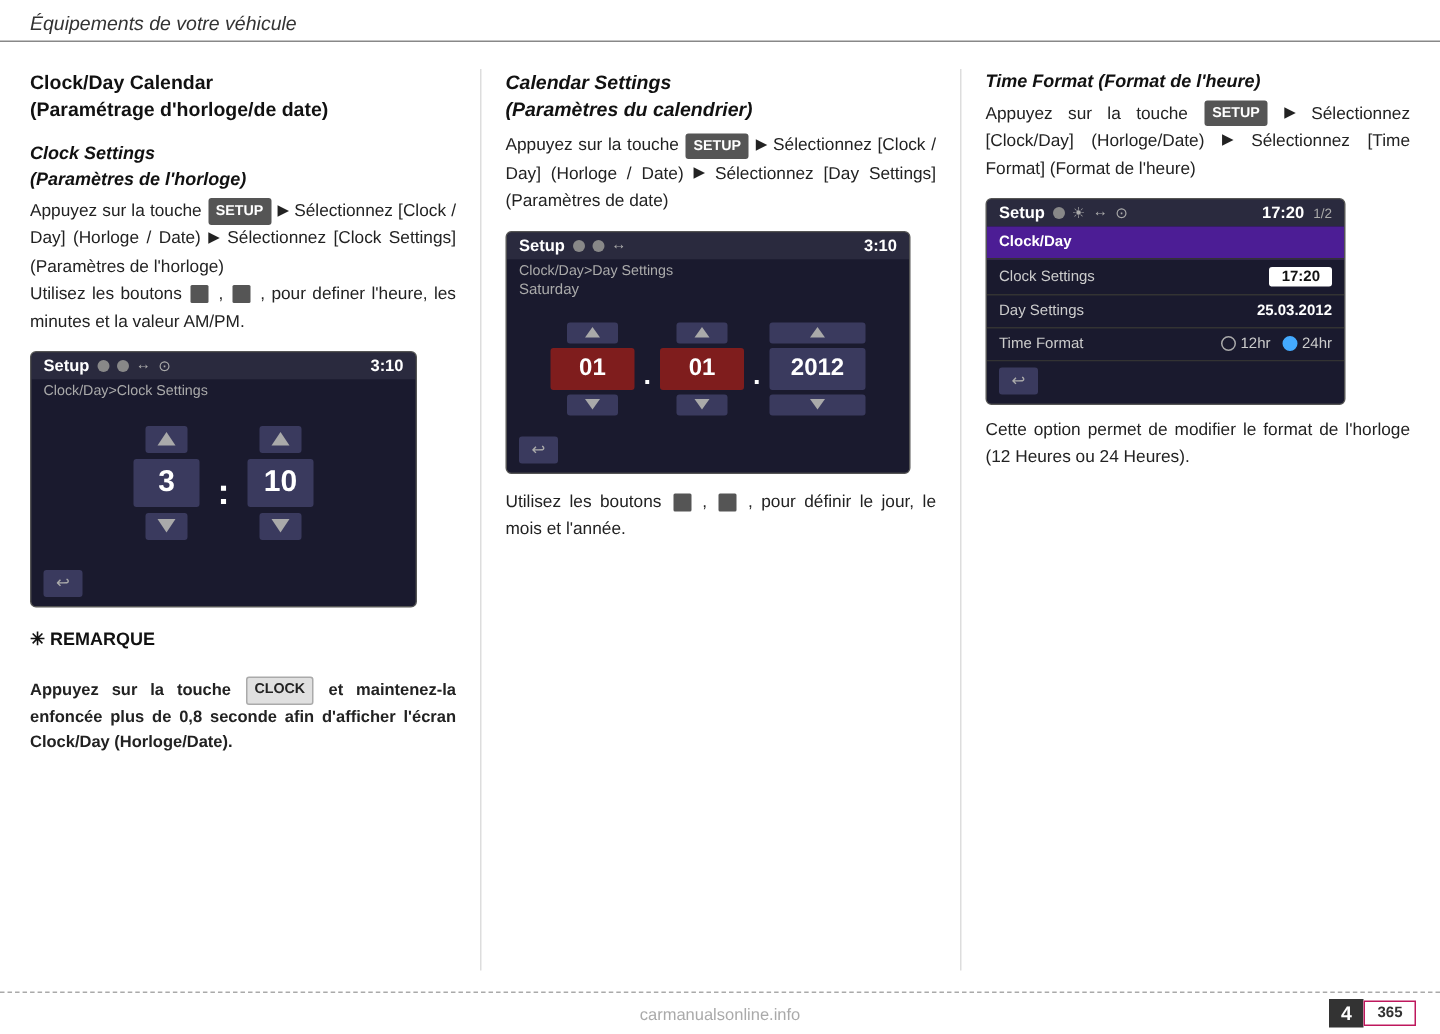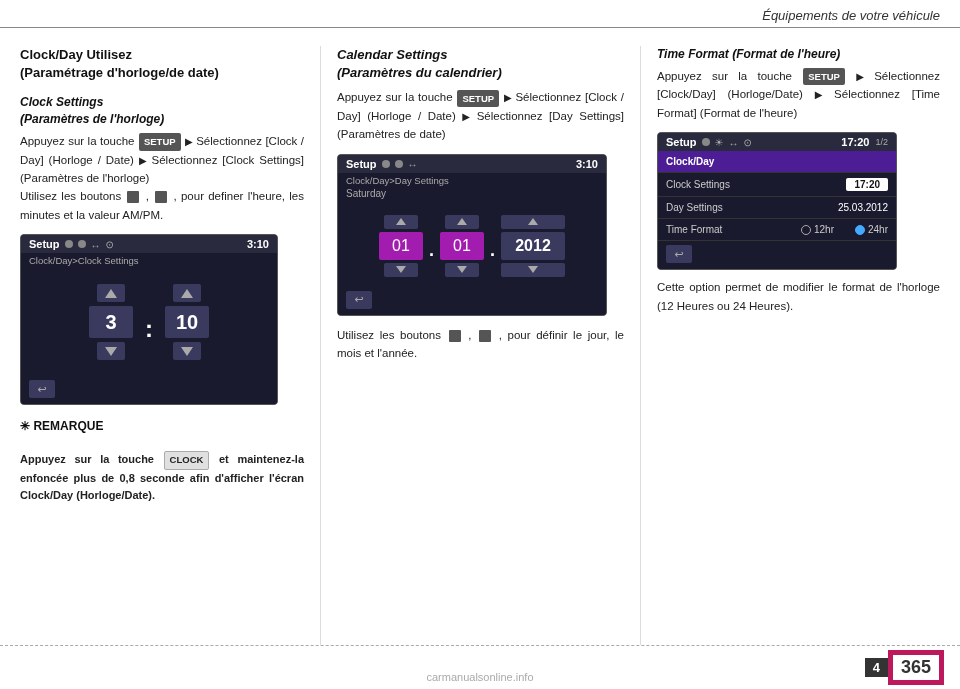--- a/index.html
+++ b/index.html
@@ -9,23 +9,23 @@
       font-family: Arial, Helvetica, sans-serif;
       background: #fff;
       color: #222;
       font-size: 12px;
       overflow: hidden;
     }
 
     
     .page-header {
       display: flex;
-      justify-content: flex-end;
-      align-items: center;
-      padding: 8px 20px 4px 20px;
+      justify-content: flex-start;
+      align-items: center;
+      padding: 8px 32px 4px 20px;
       border-bottom: 1.5px solid #888;
     }
     .page-header-title {
       font-size: 13px;
       color: #333;
       font-style: italic;
     }
 
     
     .main-content {
@@ -307,25 +307,25 @@
       background: #3a3a5e;
       border: none;
       border-radius: 2px;
       display: flex;
       align-items: center;
       justify-content: center;
       cursor: pointer;
     }
 
     .date-value-box {
-      background: #a21caf;
+      background: #7f1d1d;
       color: #fff;
       font-size: 16px;
-      font-weight: normal;
-      width: 44px;
+      font-weight: bold;
+      width: 56px;
       height: 28px;
       display: flex;
       align-items: center;
       justify-content: center;
       border-radius: 2px;
     }
 
     .date-value-box-wide {
       background: #3a3a5e;
       color: #fff;
@@ -381,35 +381,35 @@
     }
 
     .right-screen-row-label {
       color: #ccc;
       font-size: 10px;
     }
 
     .right-screen-row-value {
       color: #fff;
       font-size: 10px;
-      font-weight: normal;
+      font-weight: bold;
     }
 
     .right-screen-row-value-highlight {
       background: #fff;
       color: #111;
       font-size: 10px;
       font-weight: bold;
       padding: 1px 8px;
       border-radius: 2px;
     }
 
     .radio-group {
       display: flex;
-      gap: 21px;
+      gap: 8px;
       align-items: center;
     }
 
     .radio-item {
       display: flex;
       align-items: center;
       gap: 3px;
       color: #ccc;
       font-size: 10px;
     }
@@ -457,22 +457,22 @@
       padding: 2px 8px;
       font-weight: bold;
       font-size: 13px;
     }
 
     .page-num-right {
       background: #fff;
       color: #333;
       padding: 2px 8px;
       font-weight: bold;
-      font-size: 18px;
-      border: 5px solid #be185d;
+      font-size: 10px;
+      border: 1px solid #be185d;
     }
 
     .watermark {
       position: absolute;
       bottom: 6px;
       left: 50%;
       transform: translateX(-50%);
       font-size: 11px;
       color: #aaa;
     }
@@ -513,21 +513,21 @@
 <body>
 
 <div class="page-header">
   <span class="page-header-title">Équipements de votre véhicule</span>
 </div>
 
 <div class="main-content">
 
   <div class="col-left">
     <div class="section-heading">
-      <span>Clock/Day Utilisez</span><br>
+      <span>Clock/Day Calendar</span><br>
       <span>(Paramétrage d'horloge/de date)</span>
     </div>
 
     <div class="sub-heading">
       <span>Clock Settings</span><br>
       <span>(Paramètres de l'horloge)</span>
     </div>
 
     <div class="body-text">
       <span>Appuyez sur la touche</span>

